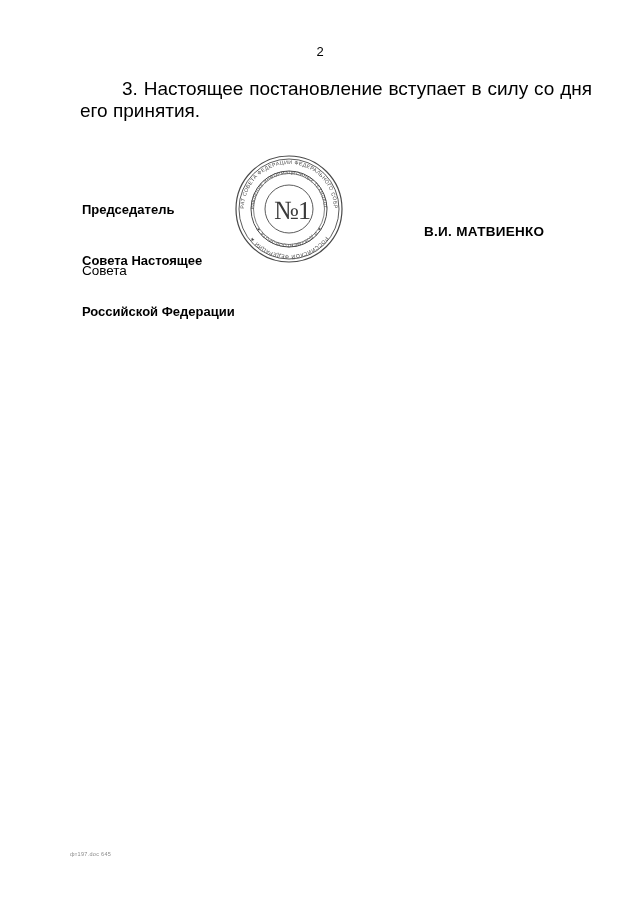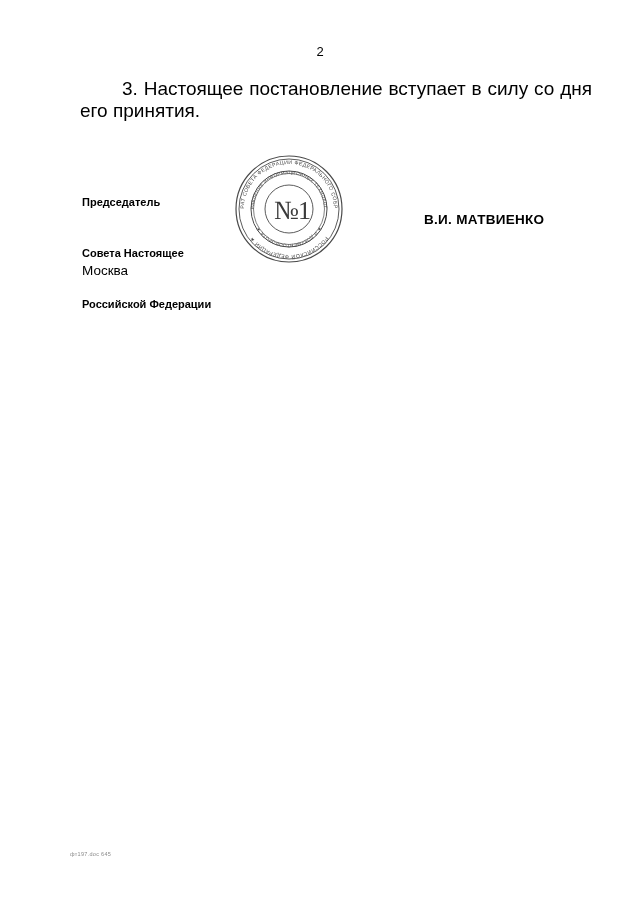--- a/index.html
+++ b/index.html
@@ -38,34 +38,34 @@
     left: 80px;
     width: 512px;
     font-size: 19px;
     line-height: 22px;
     text-align: justify;
     text-indent: 42px;
     font-family: "Liberation Sans", sans-serif;
   }
   .signature-block {
     position: absolute;
-    top: 160px;
+    top: 167px;
     left: 82px;
-    font-size: 11px;
+    font-size: 13px;
     font-weight: bold;
     line-height: 17px;
     font-family: "Liberation Sans", sans-serif;
     white-space: pre;
   }
   .signature-block div {
     white-space: nowrap;
   }
   .signatory-name {
     position: absolute;
-    top: 212px;
+    top: 224px;
     left: 424px;
     font-size: 13.5px;
     font-weight: bold;
     letter-spacing: 0.3px;
     font-family: "Liberation Sans", sans-serif;
     white-space: nowrap;
   }
   .place-date-block {
     position: absolute;
     top: 261px;
@@ -152,18 +152,18 @@
         <textPath href="#arcInnerTop" startOffset="50%" text-anchor="middle">УПРАВЛЕНИЕ ИНФОРМАЦИОННЫХ ТЕХНОЛОГИЙ</textPath>
       </text>
       <text font-family="Liberation Sans, sans-serif" font-size="4.6" fill="#4a4a4a" letter-spacing="0.3">
         <textPath href="#arcInnerBottom" startOffset="50%" text-anchor="middle">★  И  ДОКУМЕНТООБОРОТА  ★</textPath>
       </text>
     </svg>
     <div class="stamp-number">№1</div>
   </div>
 
   <div class="place-date-block">
-    <div>Москва</div>
+    <div>Совета</div>
   </div>
 
   <div class="footer-note">фт197.doc  645</div>
 
 </div>
 
 </body></html>

